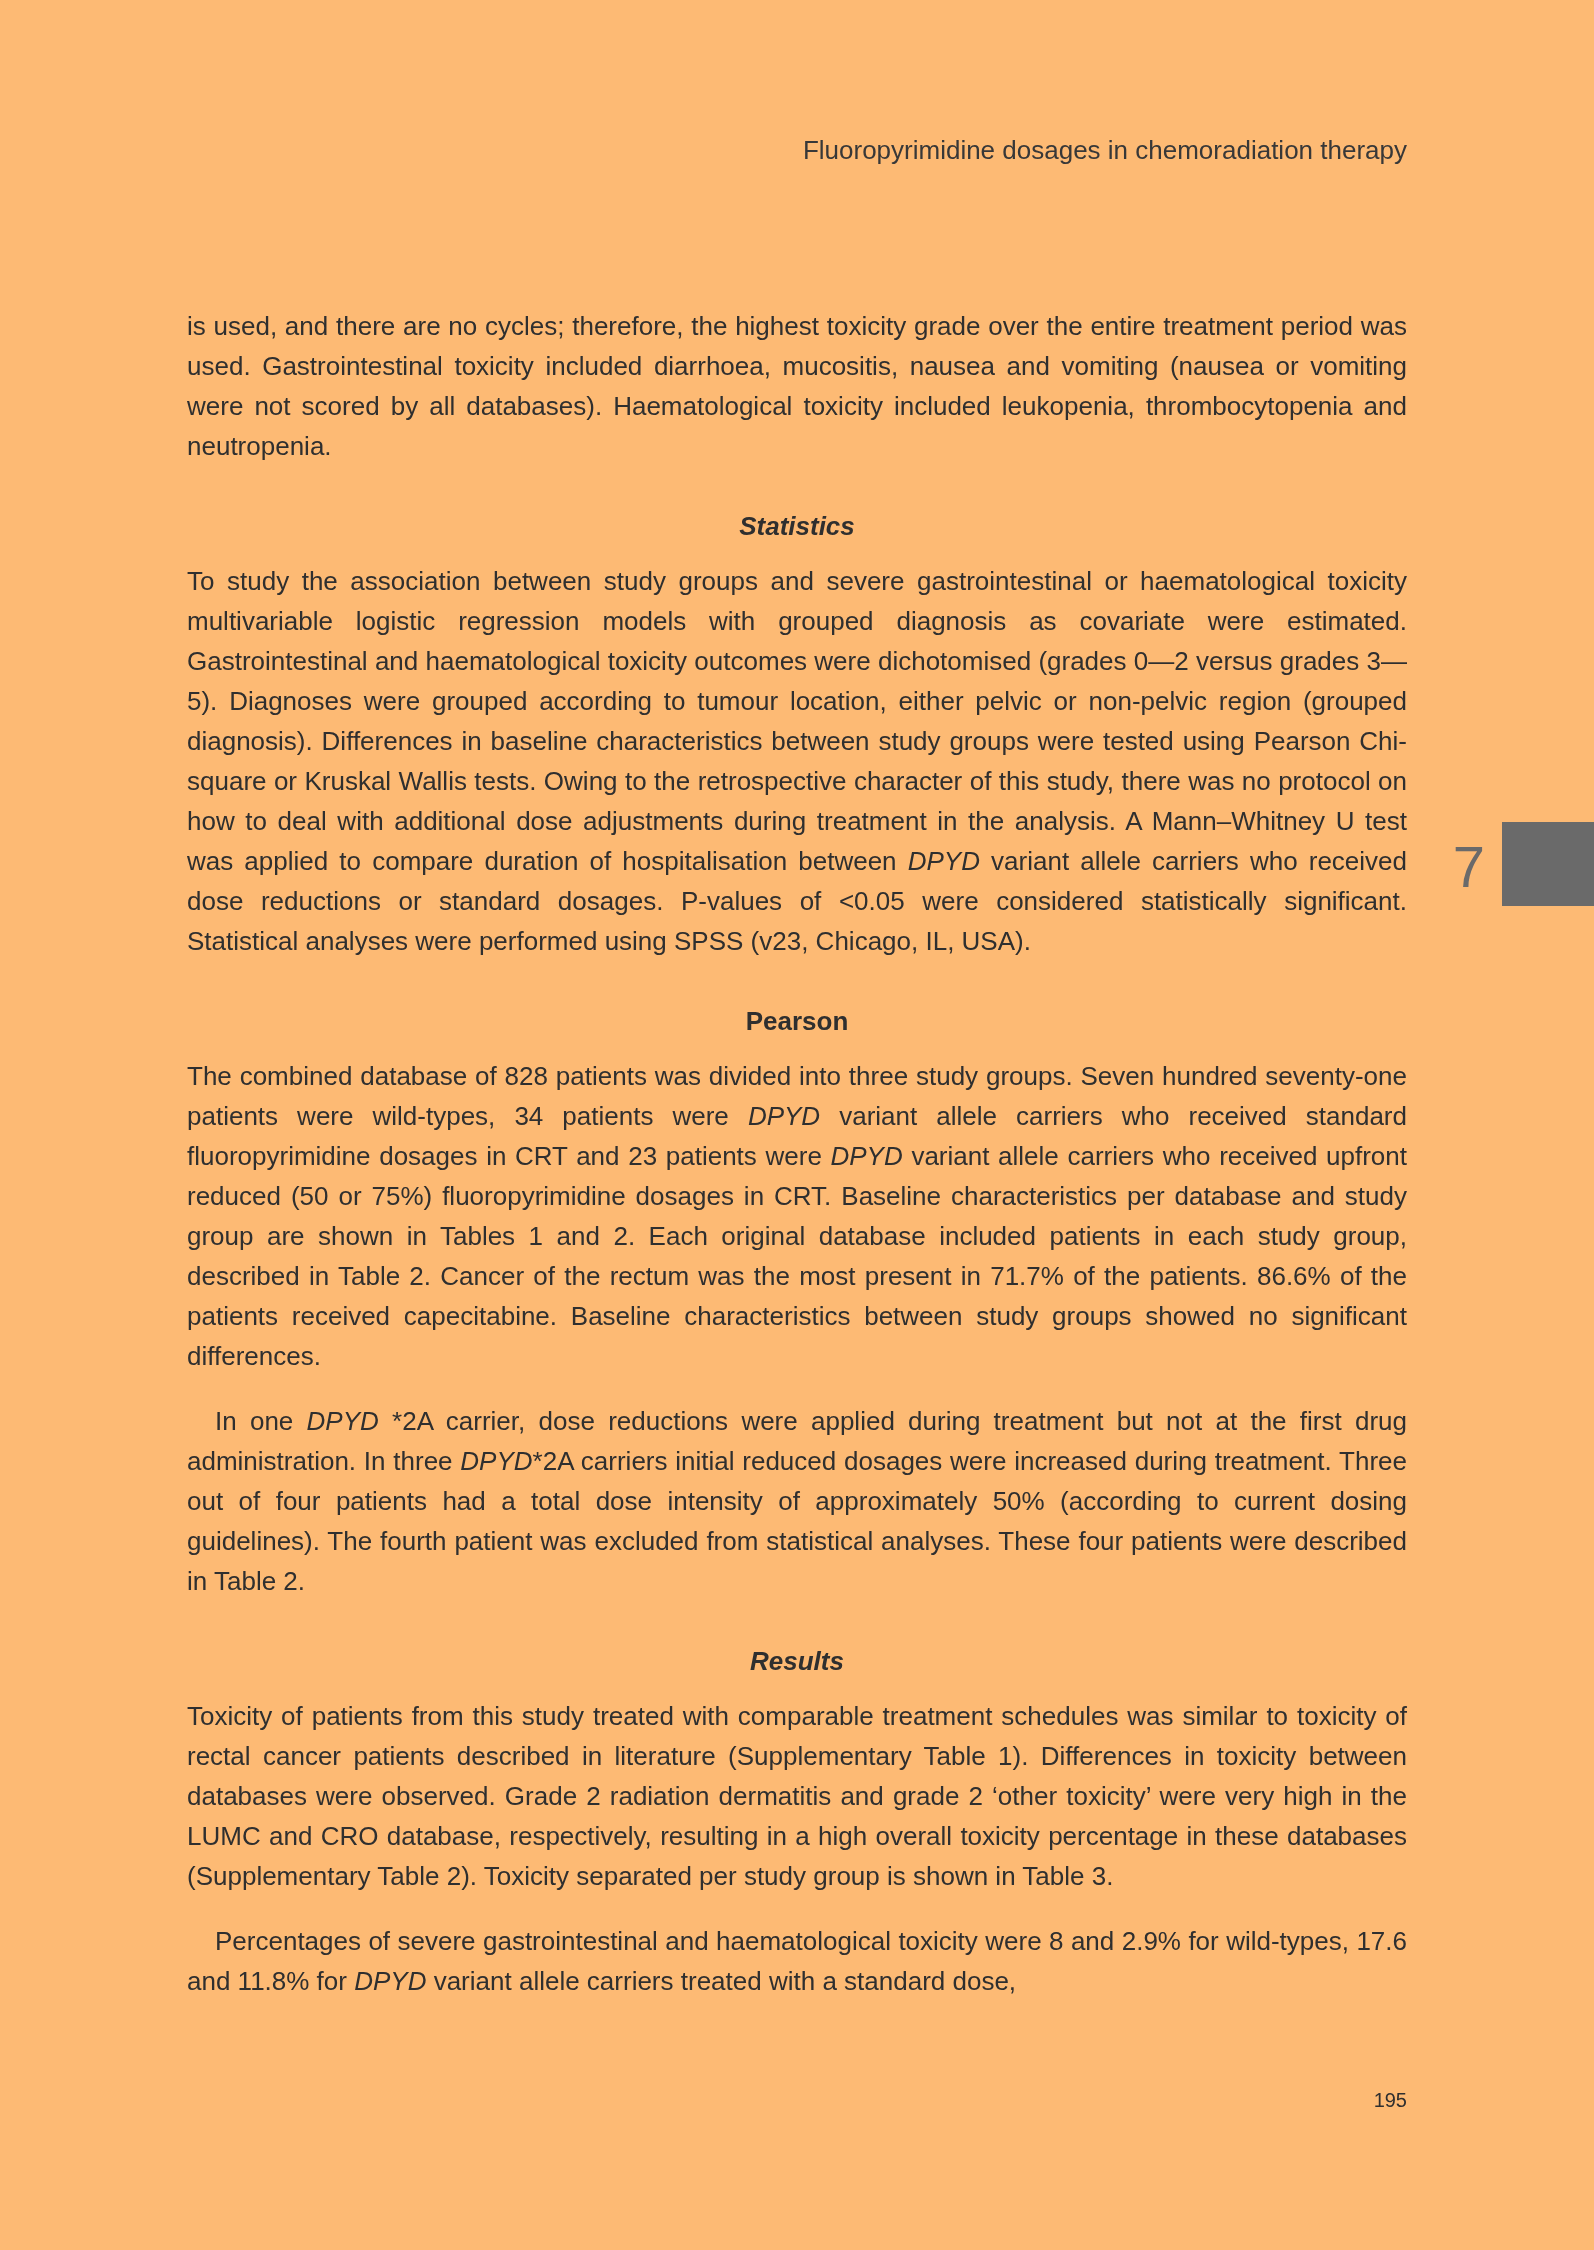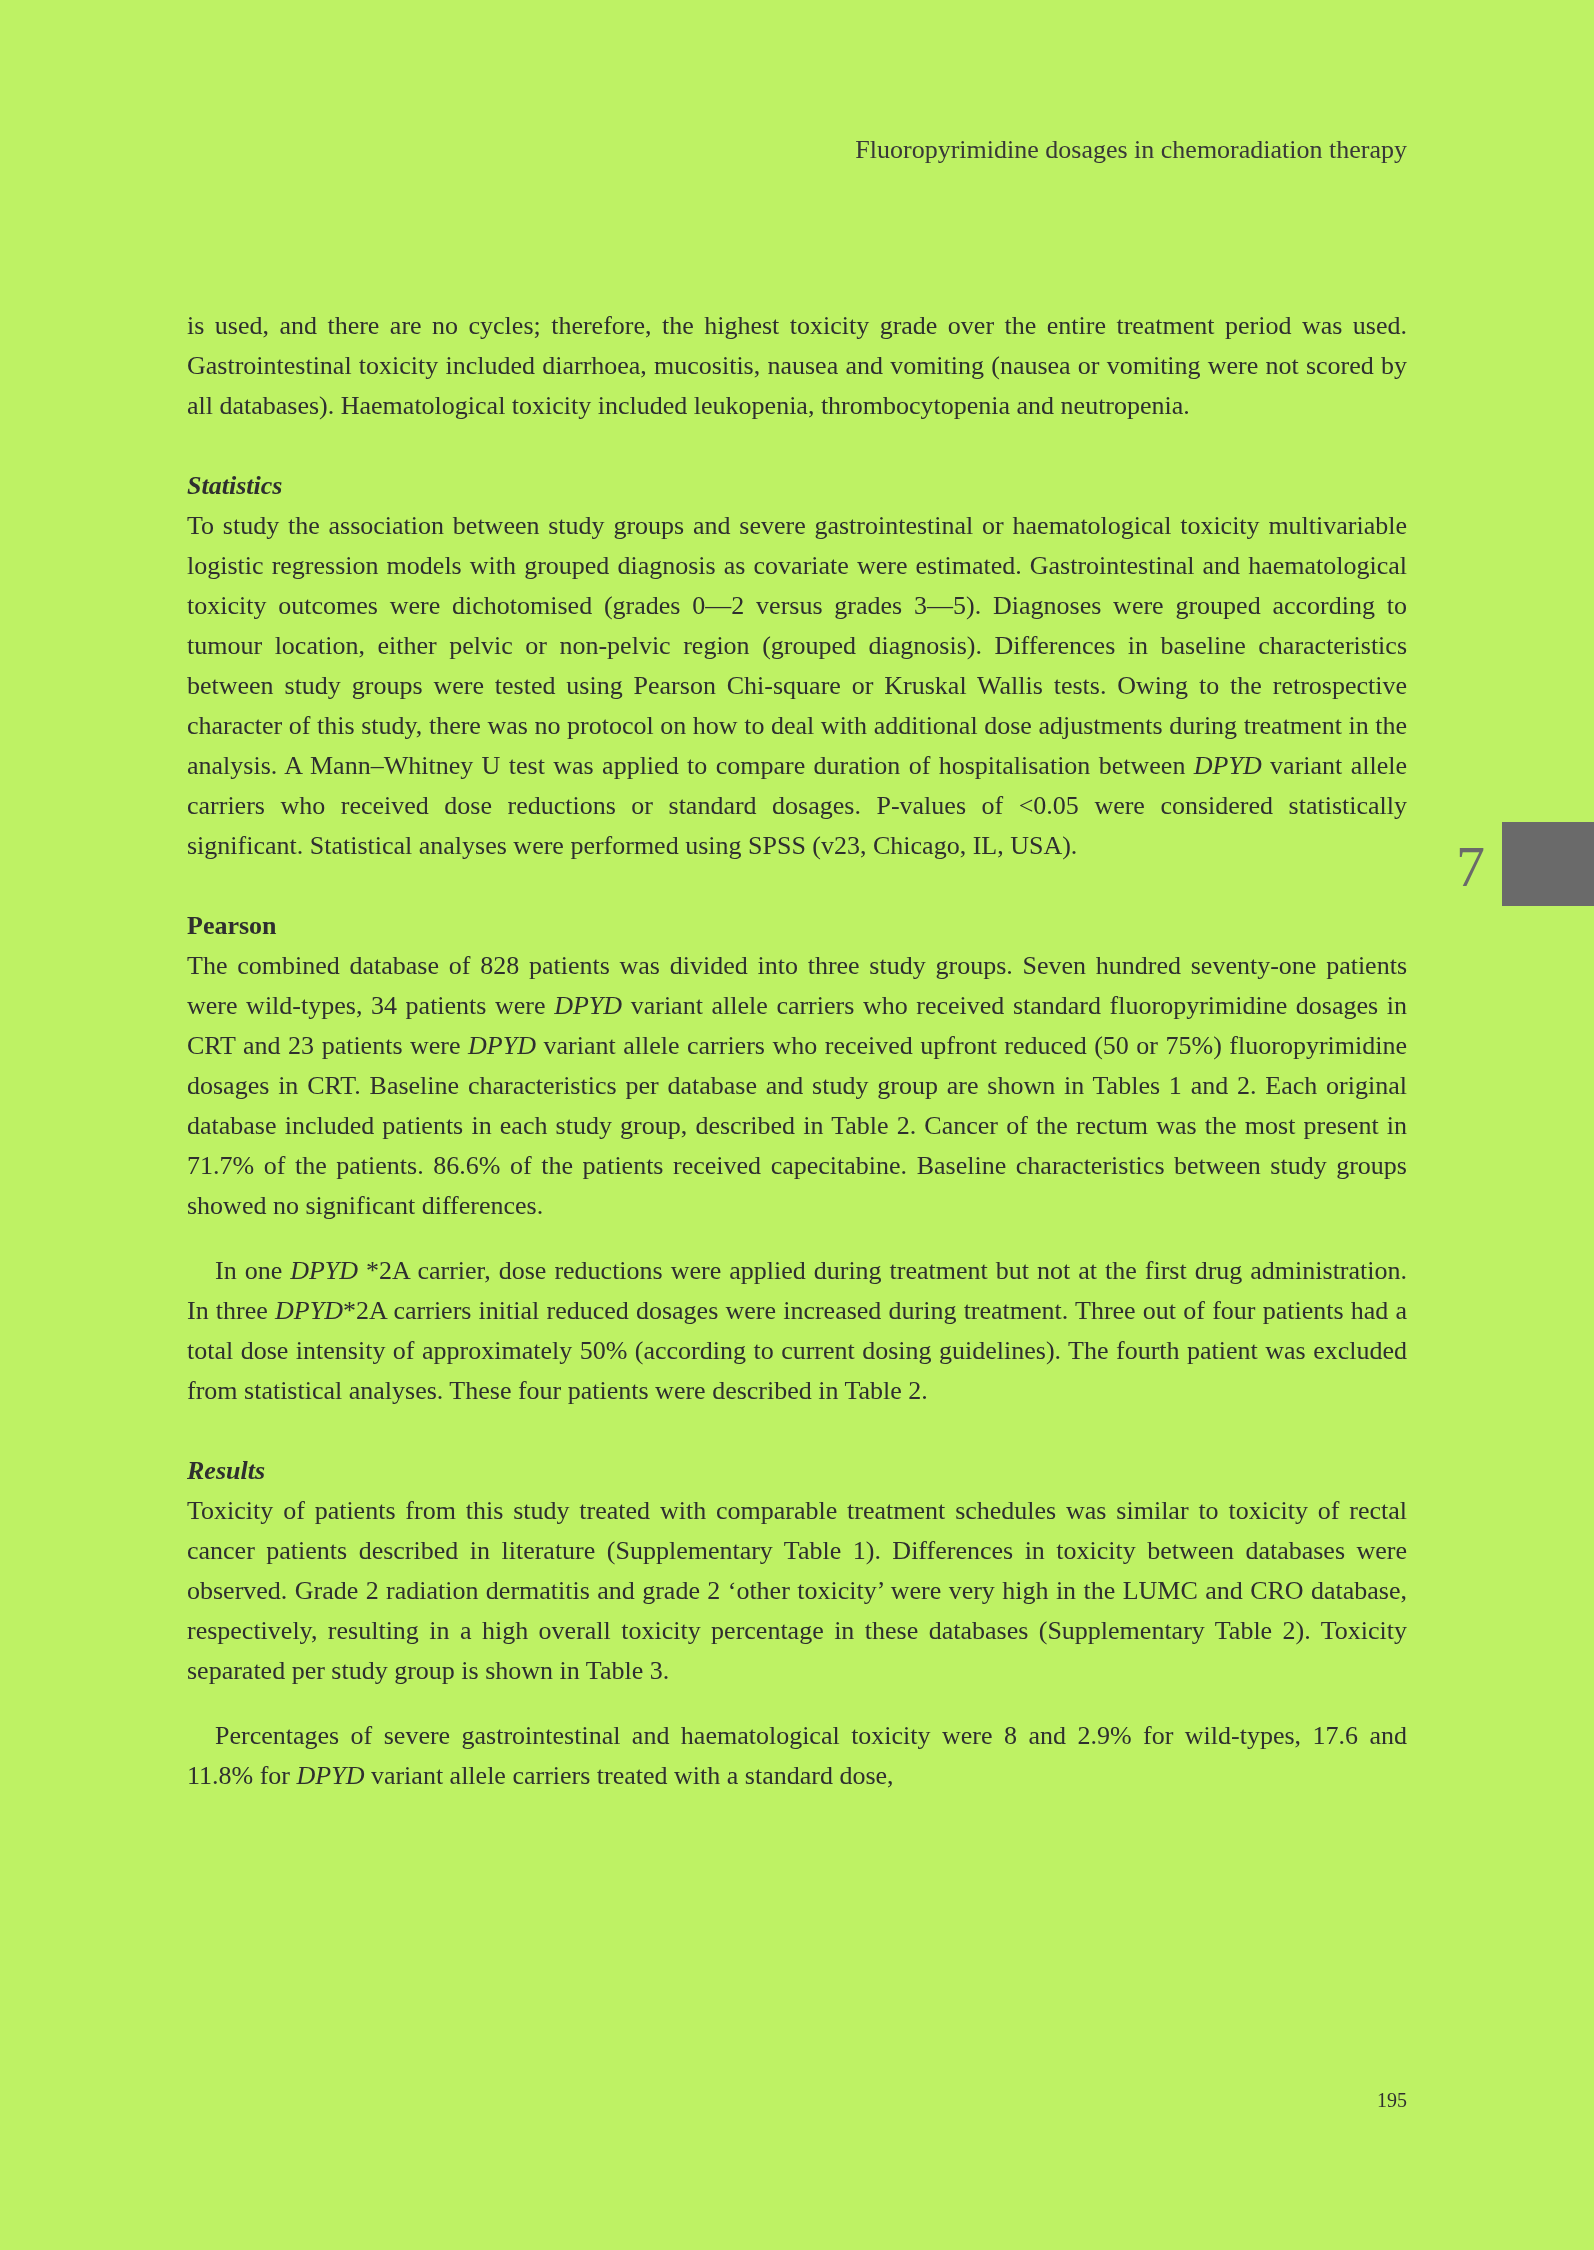--- a/index.html
+++ b/index.html
@@ -1,22 +1,22 @@
 <!DOCTYPE html>
 <html><head>
 <meta charset="utf-8">
 <style>
   html, body { margin: 0; padding: 0; background: #e8e8e8; }
   .page {
     position: relative;
     width: 1594px;
     height: 2250px;
     margin: 0 auto;
-    background: #bef264;
-    font-family: Liberation Serif, serif;
+    background: #fdba74;
+    font-family: Liberation Sans, sans-serif;
     color: #2f2f2f;
     overflow: hidden;
   }
   .running-header {
     position: absolute;
     top: 130px;
     left: 187px;
     width: 1220px;
     text-align: right;
     font-size: 26px;
@@ -28,25 +28,25 @@
     top: 306px;
     left: 187px;
     width: 1220px;
     font-size: 26px;
     line-height: 40px;
     text-align: justify;
   }
   .document-body p { margin: 0; }
   .document-body p.indent { text-indent: 28px; margin-top: 25px; }
   .document-body h3 {
-    margin: 0;
+    margin: 15px;
     font-size: 26px;
     line-height: 40px;
     font-weight: bold;
-    text-align: left;
+    text-align: center;
   }
   .document-body h3.bold-italic { font-style: italic; }
   .document-body .space-before { margin-top: 40px; }
   .it { font-style: italic; }
   .chapter-number {
     position: absolute;
     top: 838px;
     right: 109px;
     font-size: 58px;
     line-height: 58px;

